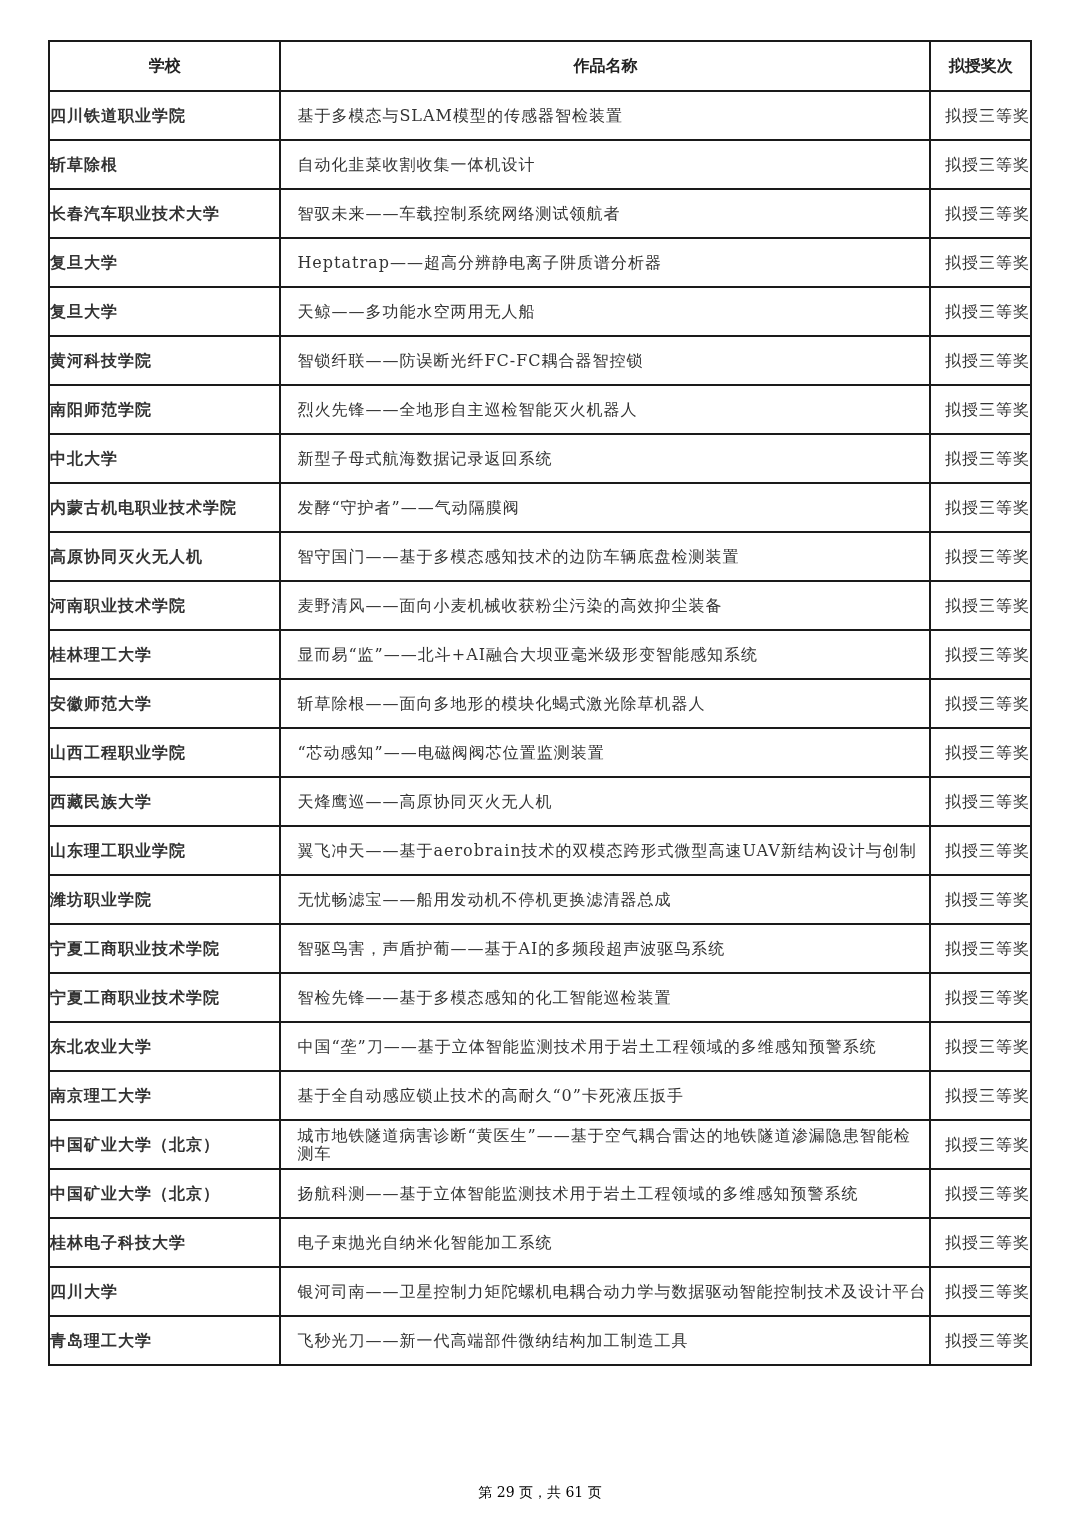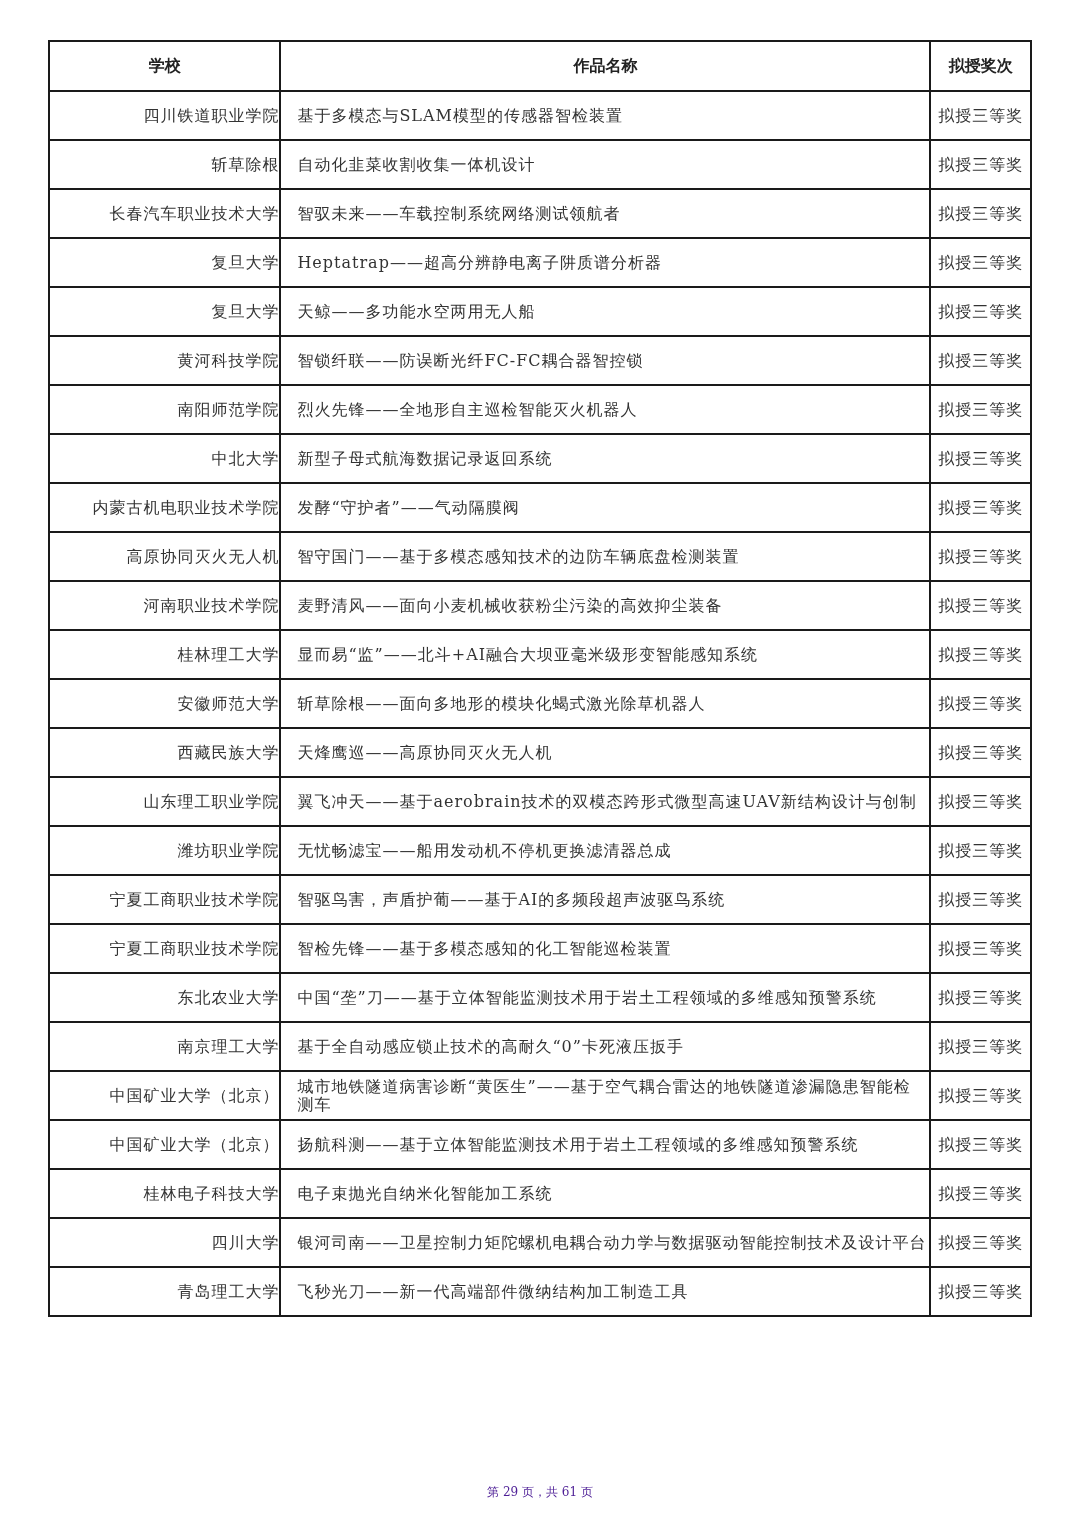--- a/index.html
+++ b/index.html
@@ -8,25 +8,25 @@
     .page-table { position: absolute; left: 48px; top: 40px; width: 984px;
                   border-collapse: collapse; table-layout: fixed; }
     .page-table td, .page-table th { border: 2px solid #1a1a1a; padding: 0;
                   font-size: 16px; line-height: 18px; }
     .page-table th { height: 48px; font-family: "DejaVu Sans", "Liberation Sans", sans-serif;
                   font-weight: bold; font-size: 16px; color: #222; text-align: center; border-radius: 13px; }
     .page-table td { height: 47px; }
     .col-school { width: 230px; }
     .col-work { width: 646px; }
     .col-award { width: 100px; }
-    td.school { text-align: right; letter-spacing: 1px; white-space: nowrap; }
+    td.school { text-align: left; letter-spacing: 1px; white-space: nowrap; font-weight: bold; }
     td.work { text-align: left; padding-left: 16px; padding-right: 2px; letter-spacing: 1px; }
-    td.award { text-align: center; letter-spacing: 1px; white-space: nowrap; }
+    td.award { text-align: right; letter-spacing: 1px; white-space: nowrap; }
     .footer { position: absolute; top: 1484px; left: 0; width: 1080px; text-align: center;
-              font-size: 12px; color: #4c1d95; }
+              font-size: 14px; color: #000000; }
   </style>
 </head>
 <body>
 
 <table class="page-table">
   <colgroup>
     <col class="col-school">
       <col class="col-work">
       <col class="col-award">
   </colgroup>
@@ -97,20 +97,25 @@
         <td class="school">桂林理工大学</td>
         <td class="work">显而易“监”——北斗+AI融合大坝亚毫米级形变智能感知系统</td>
         <td class="award">拟授三等奖</td>
       </tr>
       <tr>
         <td class="school">安徽师范大学</td>
         <td class="work">斩草除根——面向多地形的模块化蝎式激光除草机器人</td>
         <td class="award">拟授三等奖</td>
       </tr>
       <tr>
+        <td class="school">山西工程职业学院</td>
+        <td class="work">“芯动感知”——电磁阀阀芯位置监测装置</td>
+        <td class="award">拟授三等奖</td>
+      </tr>
+      <tr>
         <td class="school">西藏民族大学</td>
         <td class="work">天烽鹰巡——高原协同灭火无人机</td>
         <td class="award">拟授三等奖</td>
       </tr>
       <tr>
         <td class="school">山东理工职业学院</td>
         <td class="work">翼飞冲天——基于aerobrain技术的双模态跨形式微型高速UAV新结构设计与创制</td>
         <td class="award">拟授三等奖</td>
       </tr>
       <tr>

